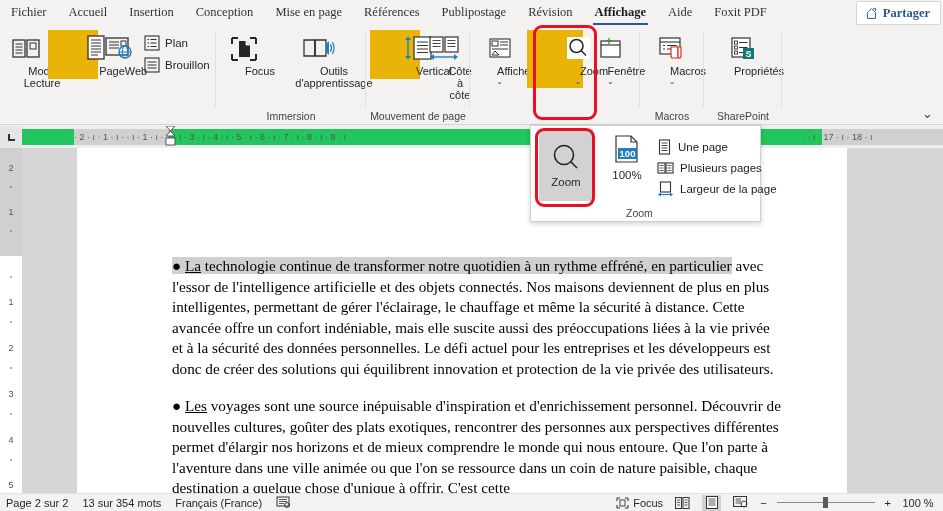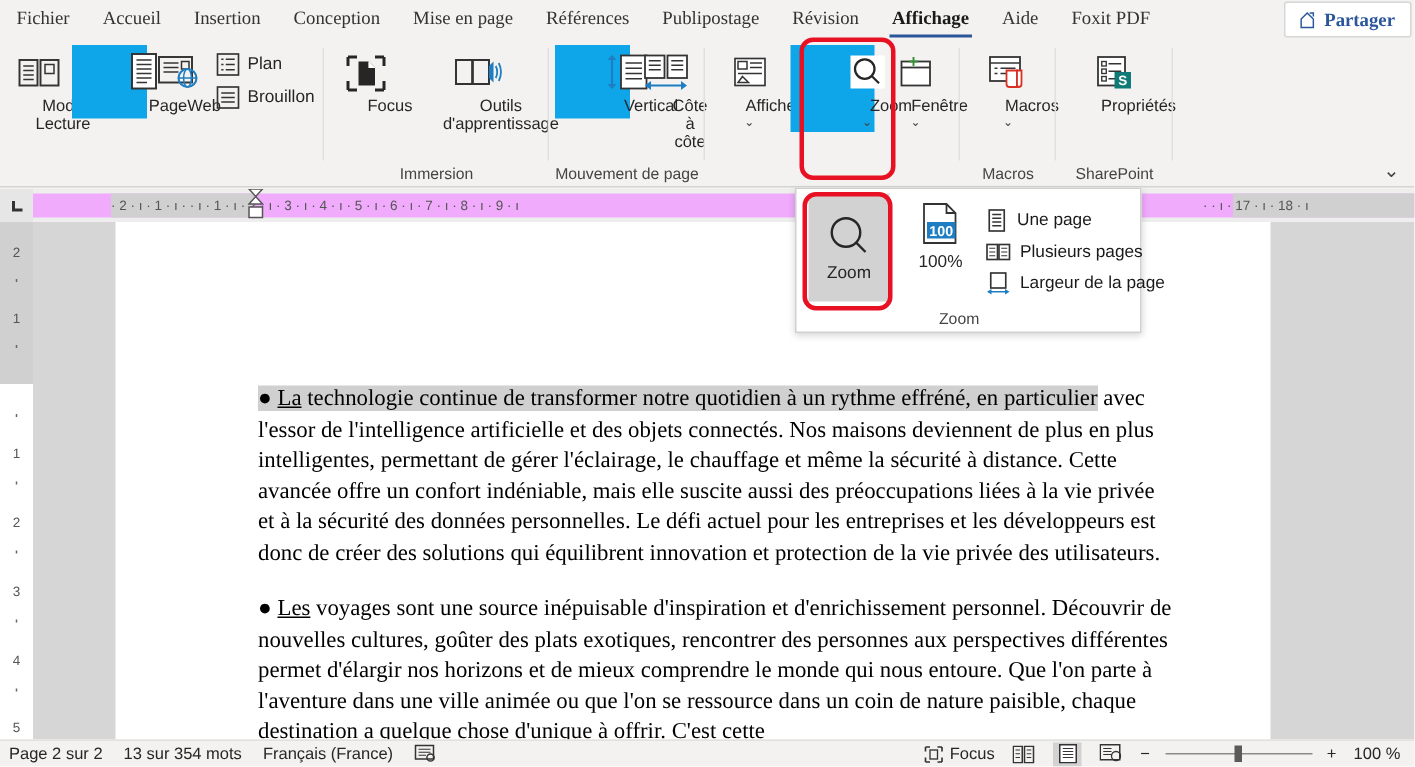--- a/index.html
+++ b/index.html
@@ -60,21 +60,21 @@
     position: absolute; right: 0; top: 6px; bottom: 18px; width: 1px; background: #e0e0e0;
   }
 
   .bigbtn {
     width: 52px; min-width: 44px;
     display: flex; flex-direction: column; align-items: center;
     padding: 3px 2px 2px 2px;
     font-size: 11px; color: #262626; text-align: center; line-height: 12px;
   }
   .bigbtn.wide { width: 66px; }
-  .bigbtn.selected { background: #0ea5e9; padding-left: 48px; }
+  .bigbtn.selected { background: #eab308; padding-left: 48px; }
   .bigbtn .ic { height: 32px; display: flex; align-items: center; justify-content: center; }
   .bigbtn .lbl { white-space: pre-line; margin-left: 32px; }
   .chev { font-size: 8px; line-height: 8px; margin-top: 1px; color: #444; }
 
   .smallstack { display: flex; flex-direction: column; gap: 4px; padding-top: 4px; }
   .smallbtn {
     display: flex; align-items: center; gap: 5px;
     font-size: 11.5px; color: #262626; padding: 1px 4px 1px 2px;
     white-space: nowrap;
   }
@@ -89,21 +89,21 @@
     position: absolute; top: 126px; left: 0; width: 943px; height: 22px;
     background: #eeeeee;
   }
   .ruler-corner {
     position: absolute; left: 0; top: 0; width: 22px; height: 22px;
     background: #e6e6e6; display: flex; align-items: center; justify-content: center;
     font-size: 10px; color: #333;
   }
   .ruler-track {
     position: absolute; left: 22px; top: 3px; height: 16px; right: 0;
-    background: #f0abfc;
+    background: #22c55e;
   }
   .ruler-grey { position: absolute; top: 0; height: 16px; background: #d0d0d0; }
   .ruler-ticks {
     position: absolute; left: 0; top: 0; height: 16px; right: 0;
     font-size: 9px; color: #555;
     white-space: nowrap; overflow: hidden;
     letter-spacing: 0px;
     display: flex; align-items: center;
   }
   .ruler-v {

